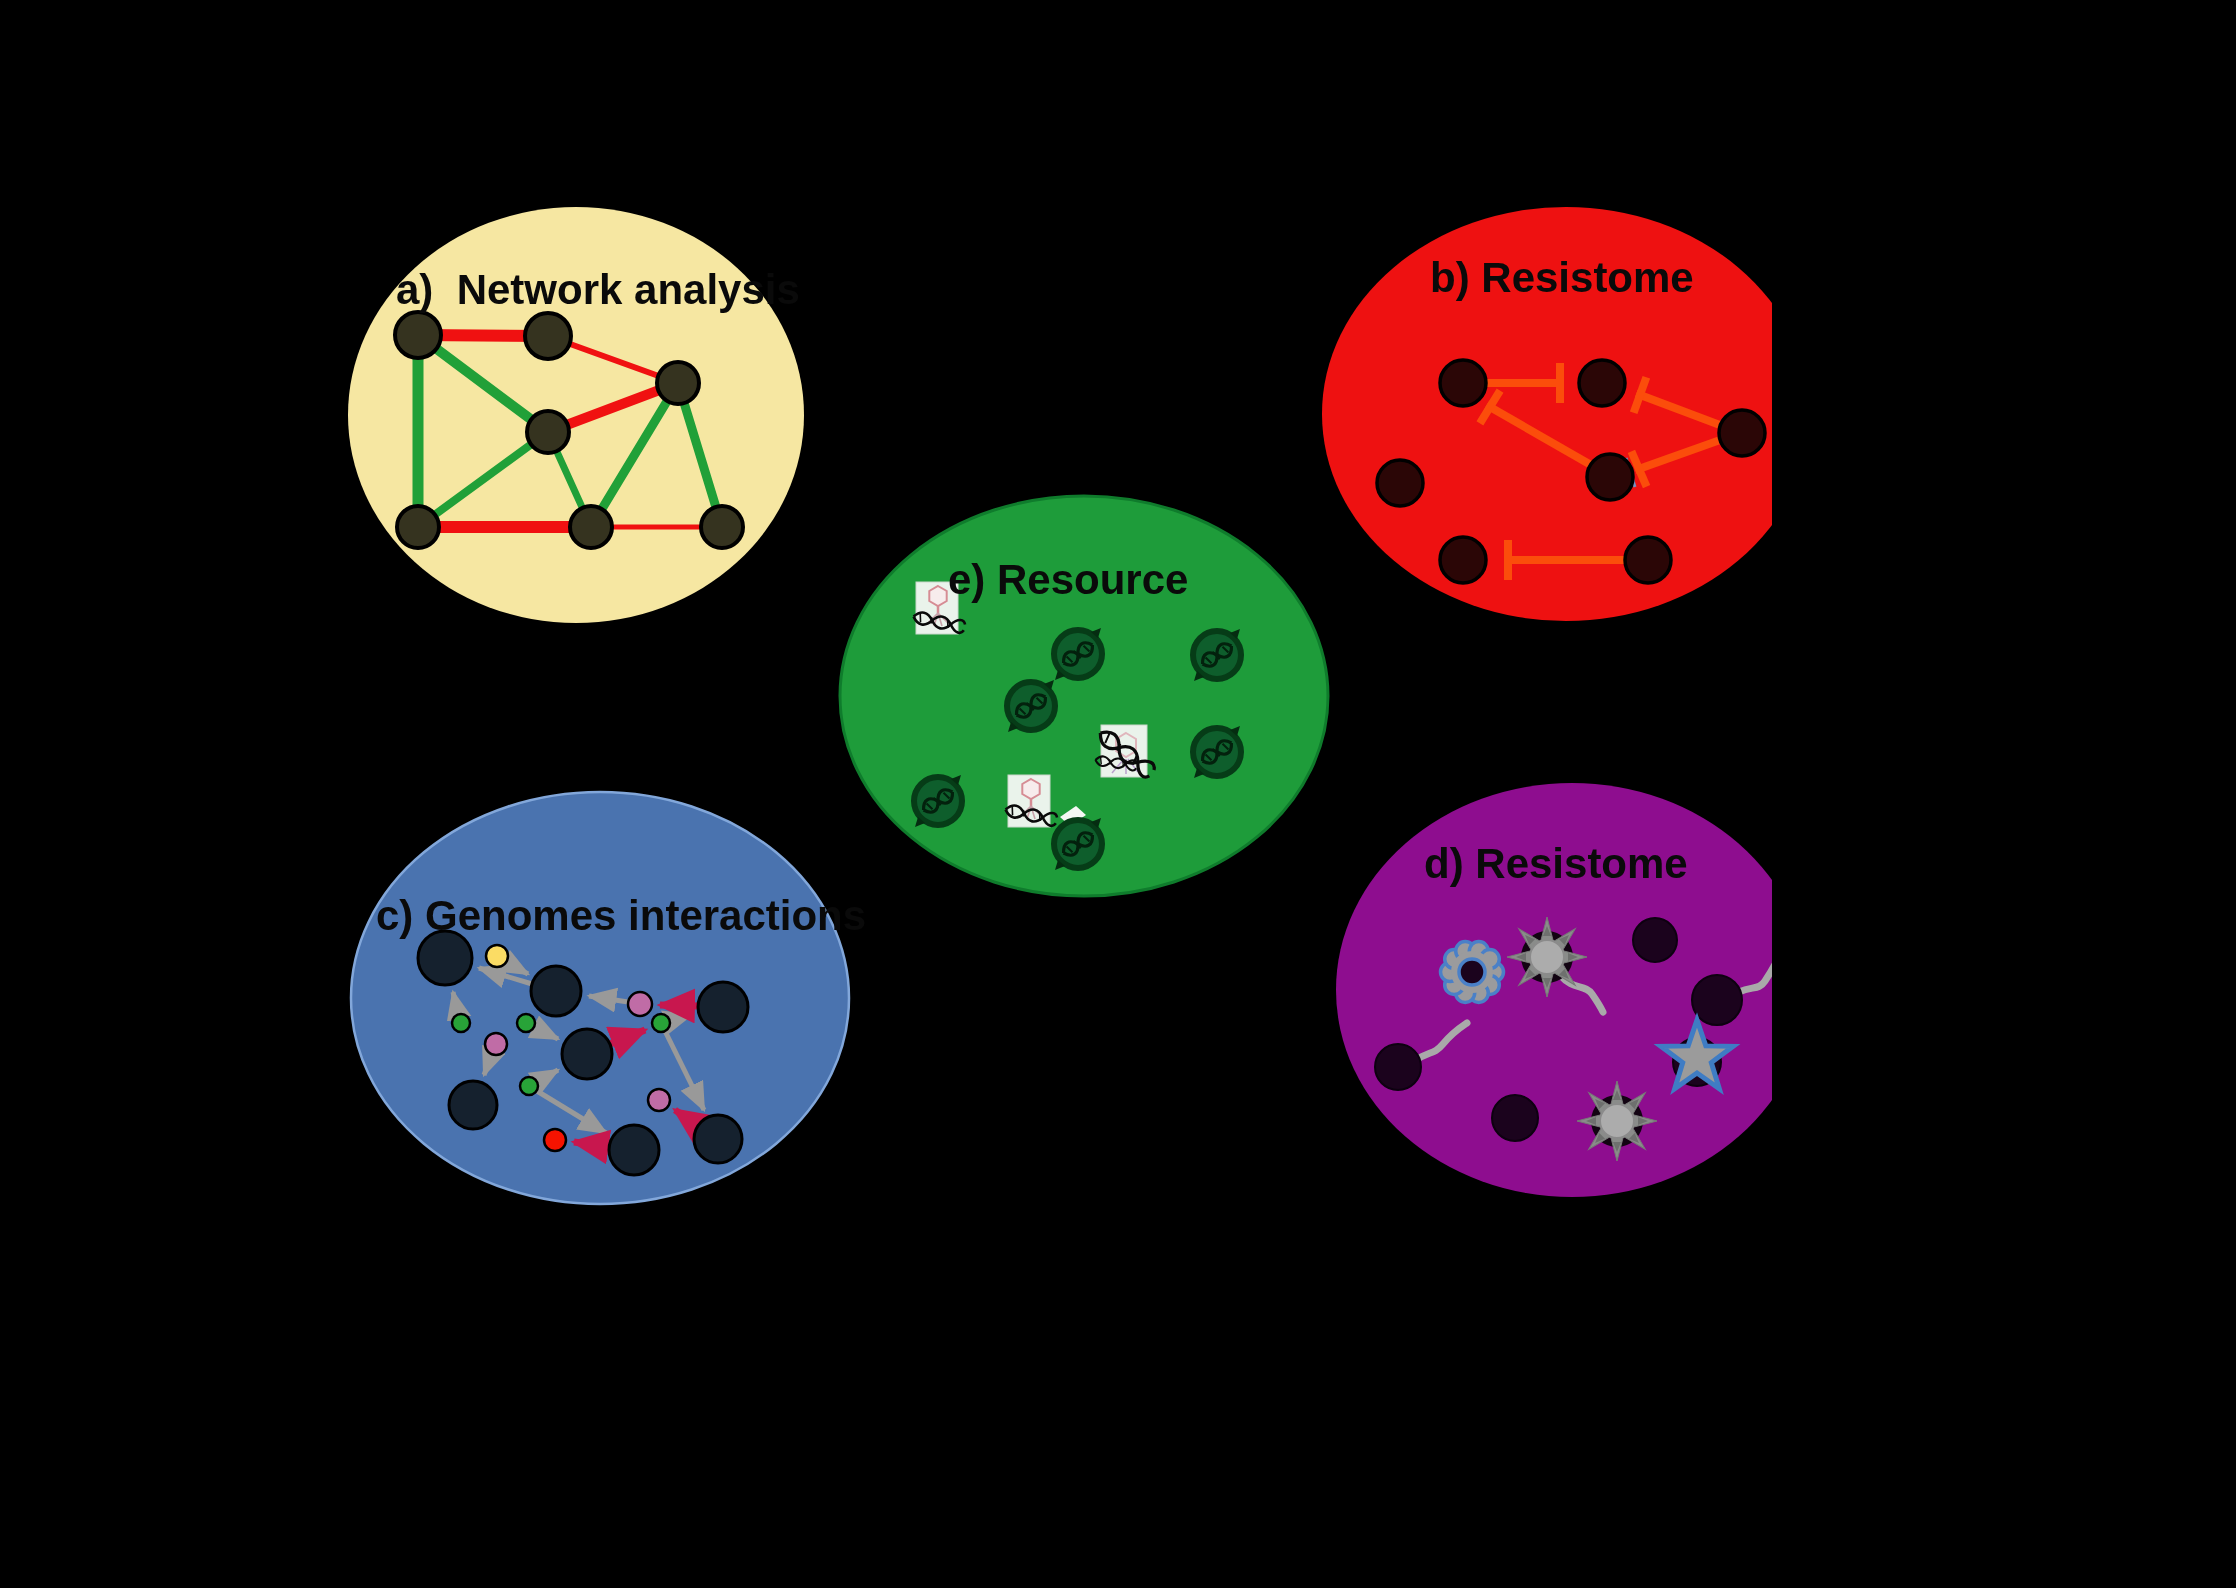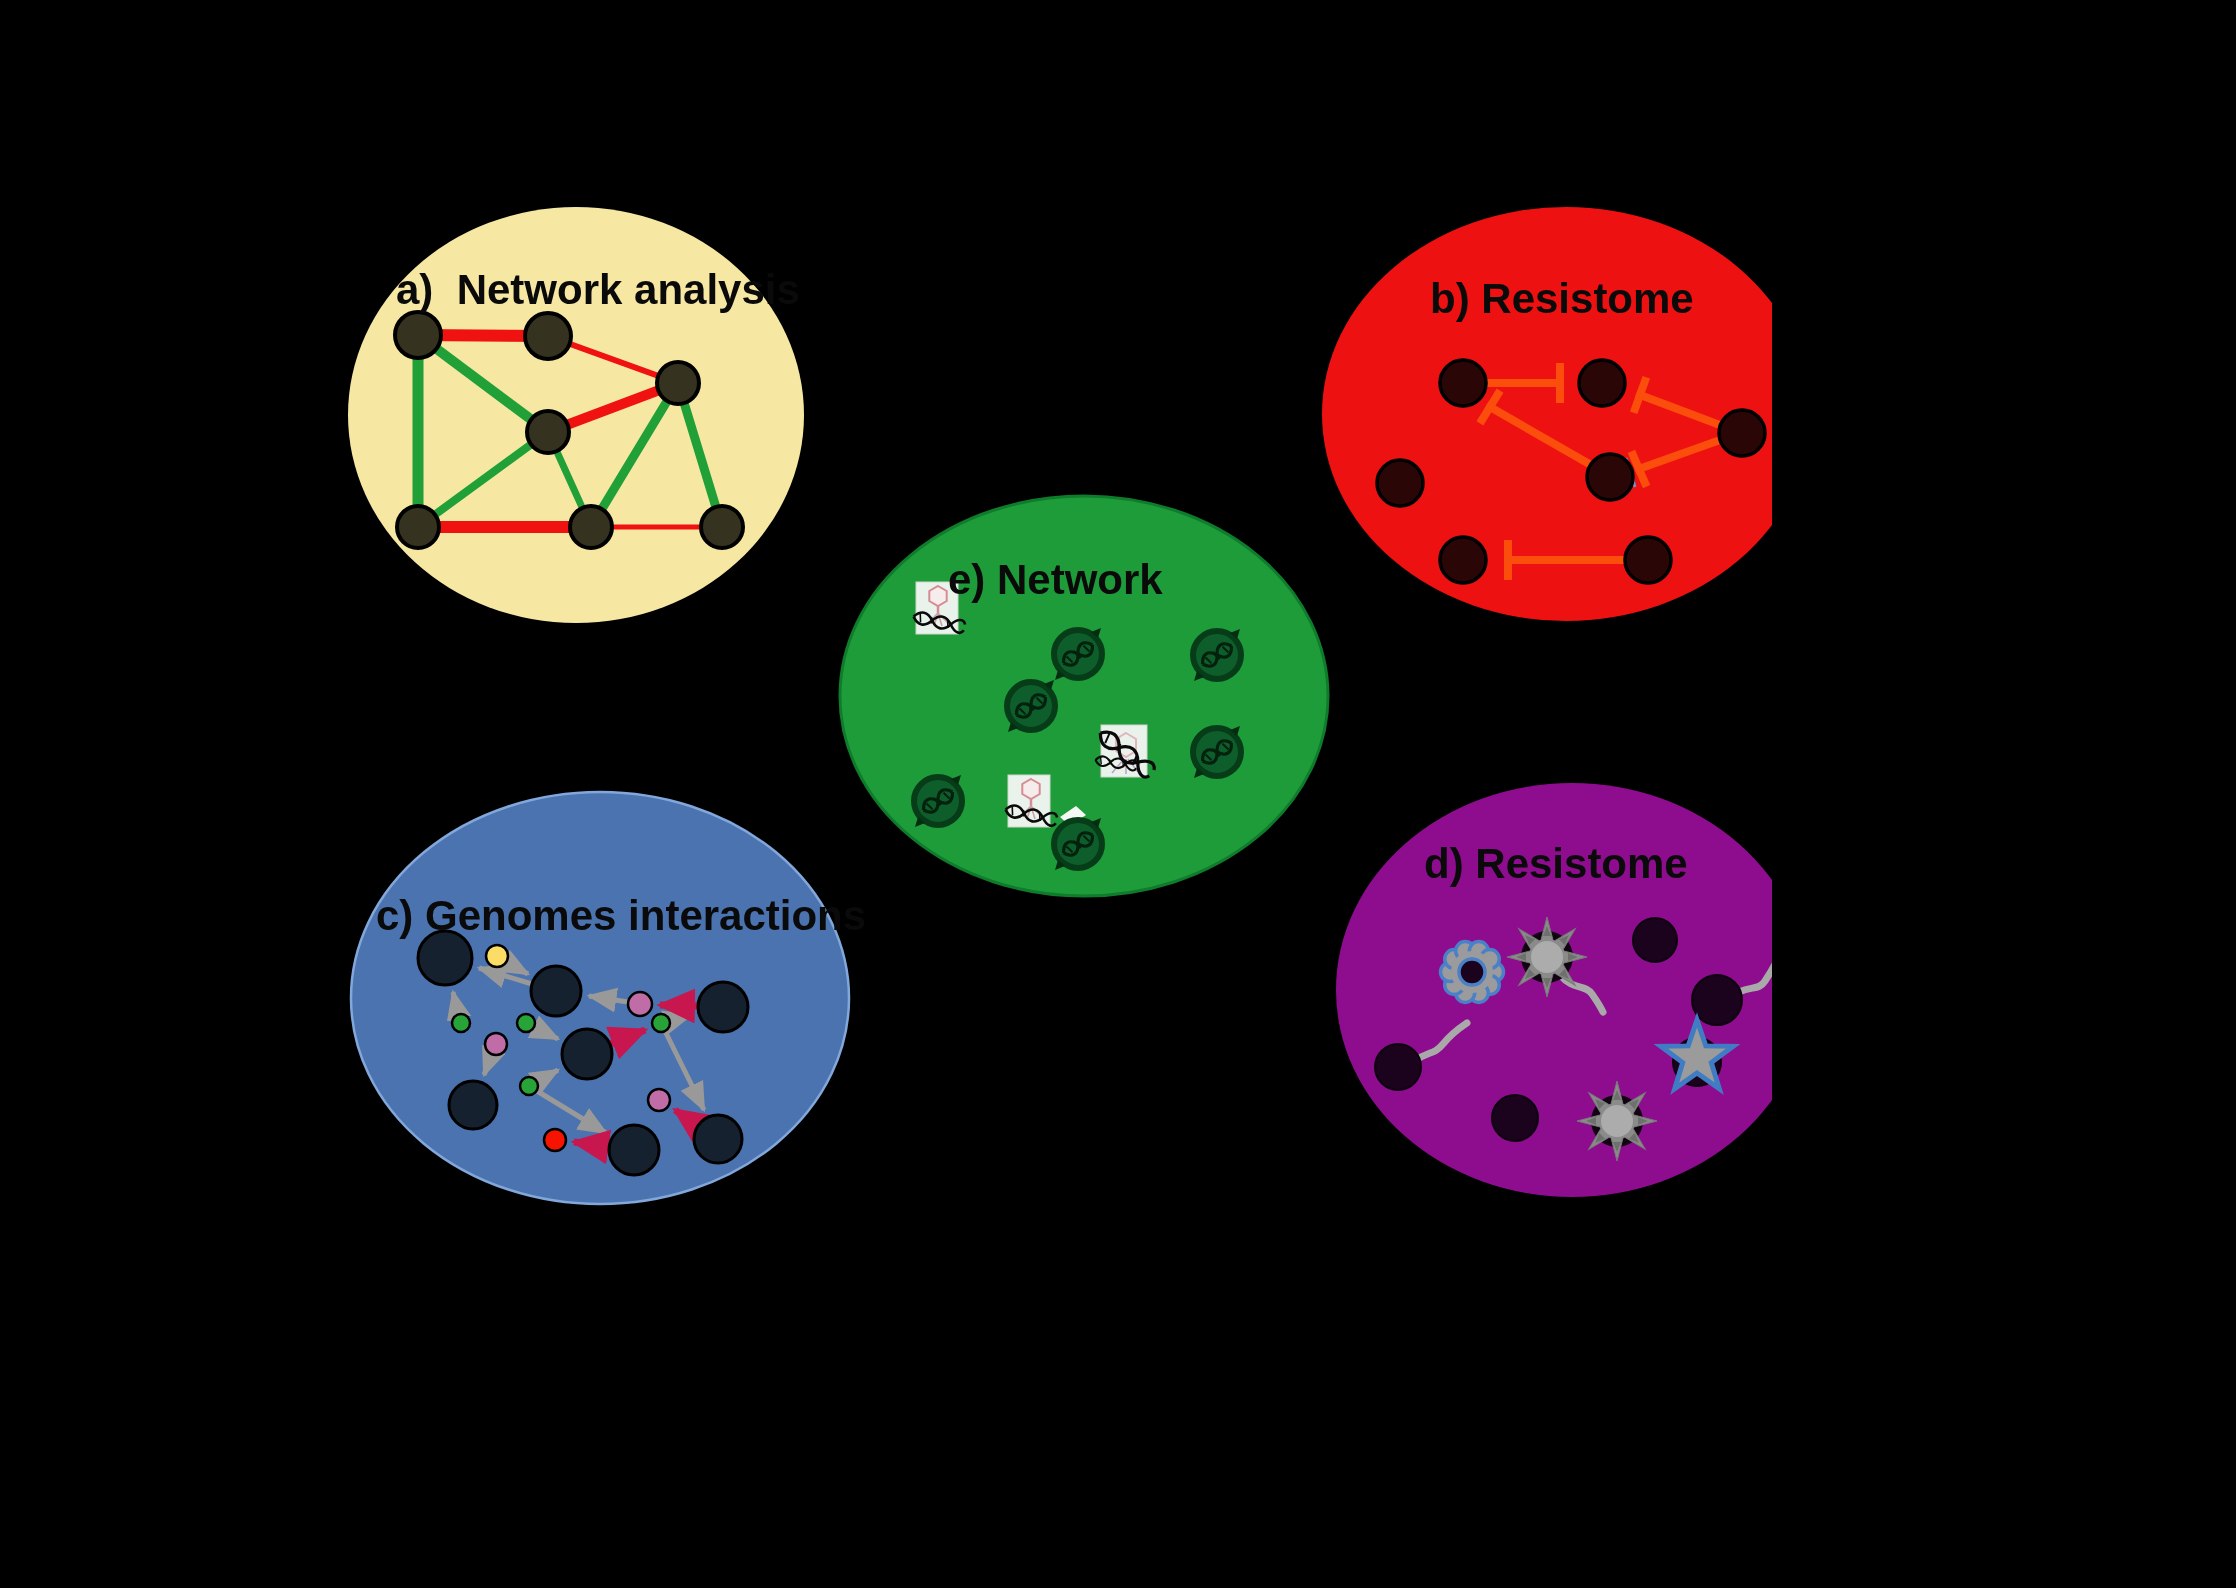--- a/index.html
+++ b/index.html
@@ -69,21 +69,21 @@
     <g fill="#2B0606" stroke="#000000" stroke-width="3.5">
       <circle cx="153" cy="188" r="23"></circle>
       <circle cx="292" cy="188" r="23"></circle>
       <circle cx="432" cy="238" r="23"></circle>
       <circle cx="300" cy="282" r="23"></circle>
       <circle cx="90" cy="288" r="23"></circle>
       <circle cx="153" cy="365" r="23"></circle>
       <circle cx="338" cy="365" r="23"></circle>
     </g>
   </svg>
-  <div class="panel-label" style="left:1430px;top:275px">b) Resistome</div>
+  <div class="panel-label" style="left:1430px;top:254px">b) Resistome</div>
 
   <svg class="panel-svg" style="left:830px;top:485px" width="510" height="425">
     <defs>
       <g id="gnm">
         <circle r="24" fill="#0E5E2C" stroke="#063C17" stroke-width="6"></circle>
         <g transform="rotate(-32)" stroke="#03210D" stroke-width="3.2" fill="none">
           <path d="M-17,0 C-12,-9 -5,-9 0,0 C5,9 12,9 17,0"></path>
           <path d="M-17,0 C-12,9 -5,9 0,0 C5,-9 12,-9 17,0"></path>
           <path d="M-11,-4 L-9,4 M-2,-5 L0,5 M9,-4 L11,4" stroke-width="2"></path>
         </g>
@@ -135,21 +135,21 @@
     <polygon points="230,332 246,321 256,330 240,341" fill="#F4F8F4"></polygon>
     <g>
       <use href="#gnm" transform="translate(248,169)"></use>
       <use href="#gnm" transform="translate(387,170)"></use>
       <use href="#gnm" transform="translate(201,221)"></use>
       <use href="#gnm" transform="translate(387,267)"></use>
       <use href="#gnm" transform="translate(108,316)"></use>
       <use href="#gnm" transform="translate(248,359)"></use>
     </g>
   </svg>
-  <div class="panel-label" style="left:948px;top:556px">e) Network</div>
+  <div class="panel-label" style="left:948px;top:556px">e) Resource</div>
 
   <svg class="panel-svg" style="left:345px;top:785px" width="515" height="430">
     <defs>
       <marker id="mGray" markerWidth="7" markerHeight="6" refX="5.5" refY="2.5" orient="auto">
         <path d="M0,0 L6,2.5 L0,5 Z" fill="#999999"></path>
       </marker>
       <marker id="mCrim" markerWidth="7" markerHeight="6" refX="5" refY="2.5" orient="auto">
         <path d="M0,0 L5.5,2.5 L0,5 Z" fill="#C8174E"></path>
       </marker>
     </defs>

